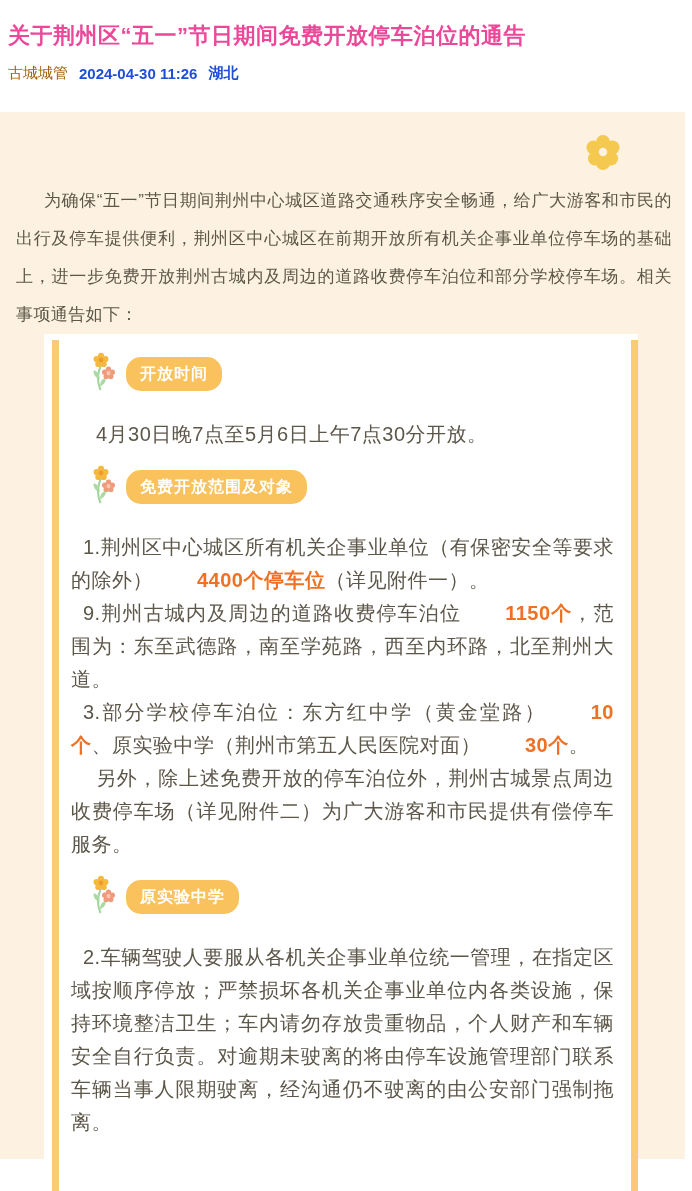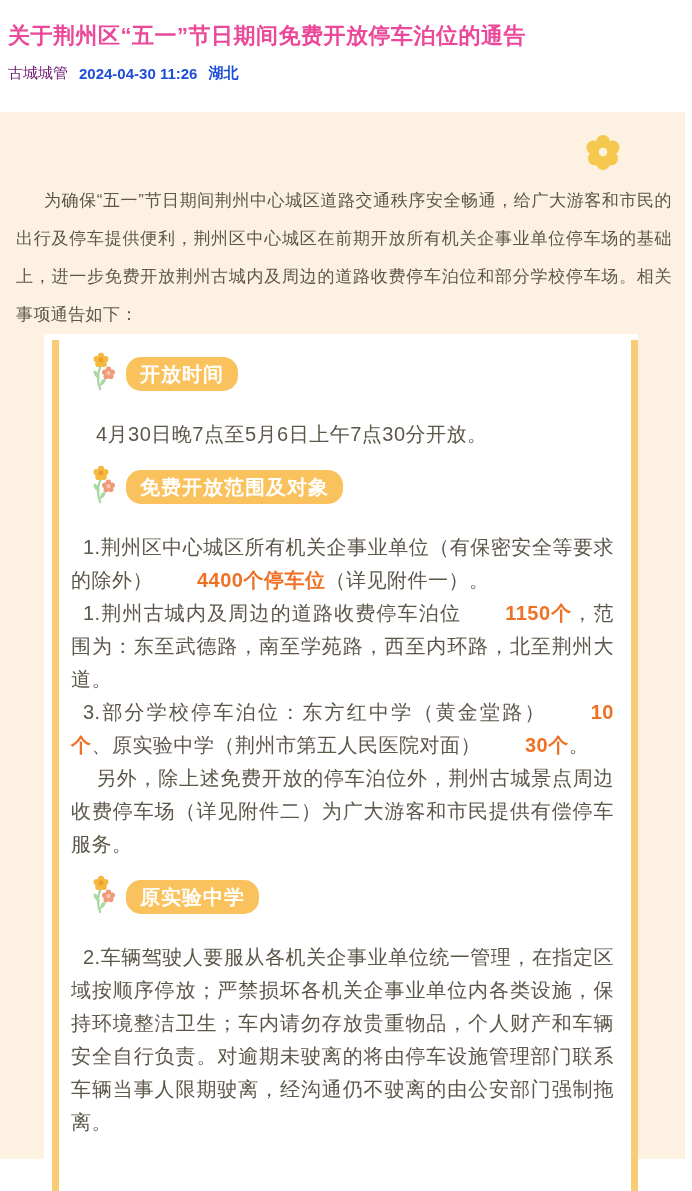--- a/index.html
+++ b/index.html
@@ -7,21 +7,21 @@
     width:692px;height:1191px;overflow:hidden;background:#ffffff;
     font-family:"Liberation Sans","DejaVu Sans",sans-serif;
     -webkit-font-smoothing:antialiased;
   }
   .header{padding:20px 10px 0 8px;}
   .title{
     margin:0;font-size:22px;line-height:31px;font-weight:700;color:#ec4899;
     letter-spacing:0.5px;
   }
   .byline{margin-top:13px;display:flex;align-items:center;gap:11px;font-size:15px;}
-  .author{color:#701a75;cursor:pointer;}
+  .author{color:#a16207;cursor:pointer;}
   .meta{color:#1d4ed8;font-weight:bold;}
 
   .notice{
     margin-top:29px;width:685px;box-sizing:border-box;
     background:var(--cream,#fdf2e1);
     padding:22px 0 0 6px;height:1047px;
   }
   .top-flower-row{height:36px;margin:0 64px 12px 0;display:flex;justify-content:flex-end;}
   .intro{
     margin:0 13px 0 10px;font-size:17px;line-height:38px;color:#5d574a;
@@ -32,21 +32,21 @@
     position:relative;margin:0 47px 0 38px;background:#ffffff;
     padding:18px 24px 40px 27px;box-sizing:border-box;height:860px;
   }
   .stripe{position:absolute;top:6px;bottom:-40px;width:7px;background:var(--stripe,#f9cb76);}
   .stripe-left{left:8px;}
   .stripe-right{right:0;}
 
   .sec-head{display:flex;align-items:center;gap:9px;padding-left:20px;margin:14px 0 22px 0;}
   .sec:first-child .sec-head{margin-top:0;}
   .badge{
-    background:var(--badge,#f9c25d);color:#ffffff;font-weight:700;font-size:20px;
+    background:var(--badge,#f9c25d);color:#ffffff;font-weight:700;font-size:16px;
     line-height:26px;padding:4px 14px;letter-spacing:1px;border-radius:15px;
   }
   .para{
     margin:0;font-size:20px;line-height:33px;color:#5d574a;text-align:justify;
     letter-spacing:0.5px;
   }
   .para.num{text-indent:12px;}
   .para.plain{text-indent:25px;}
   .hl{color:var(--hl,#ee7125);font-weight:700;margin-left:44px;}
 </style>
@@ -132,21 +132,21 @@
                   <circle cx="21.3" cy="20.2" r="2.7"></circle>
                   <circle cx="19.8" cy="24.6" r="2.7"></circle>
                   <circle cx="15.2" cy="24.6" r="2.7"></circle>
                   <circle cx="13.7" cy="20.2" r="2.7"></circle>
                 </g>
                 <circle cx="17.5" cy="21" r="2" fill="#f7c7b0"></circle>
               </svg></span>
             <div class="badge">免费开放范围及对象</div>
           </div>
           <p class="para num"><span>1.荆州区中心城区所有机关企事业单位（有保密安全等要求的除外）</span><span class="hl">4400个停车位</span><span>（详见附件一）。</span></p>
-          <p class="para num"><span>1.荆州古城内及周边的道路收费停车泊位</span><span class="hl">1150个</span><span>，范围为：东至武德路，南至学苑路，西至内环路，北至荆州大道。</span></p>
+          <p class="para num"><span>9.荆州古城内及周边的道路收费停车泊位</span><span class="hl">1150个</span><span>，范围为：东至武德路，南至学苑路，西至内环路，北至荆州大道。</span></p>
           <p class="para num"><span>3.部分学校停车泊位：东方红中学（黄金堂路）</span><span class="hl">10个</span><span>、原实验中学（荆州市第五人民医院对面）</span><span class="hl">30个</span><span>。</span></p>
           <p class="para plain"><span>另外，除上述免费开放的停车泊位外，荆州古城景点周边收费停车场（详见附件二）为广大游客和市民提供有偿停车服务。</span></p>
         </div>
         <div class="sec">
           <div class="sec-head">
             <span><svg width="26" height="40" viewBox="0 0 26 40" aria-hidden="true">
                 <path d="M10 13 C6.5 21 6 30 9.5 38" stroke="#9fd49b" stroke-width="2" fill="none"></path>
                 <path d="M8.6 27 C4 25.5 1.8 21.5 2.8 18.2 C7 19.5 8.8 23 8.6 27 Z" fill="#aadaa2"></path>
                 <path d="M9 34 C13.4 32.6 15.4 29 14.4 26 C10.6 27.2 9 30.4 9 34 Z" fill="#aadaa2"></path>
                 <g fill="#f5b93e">

